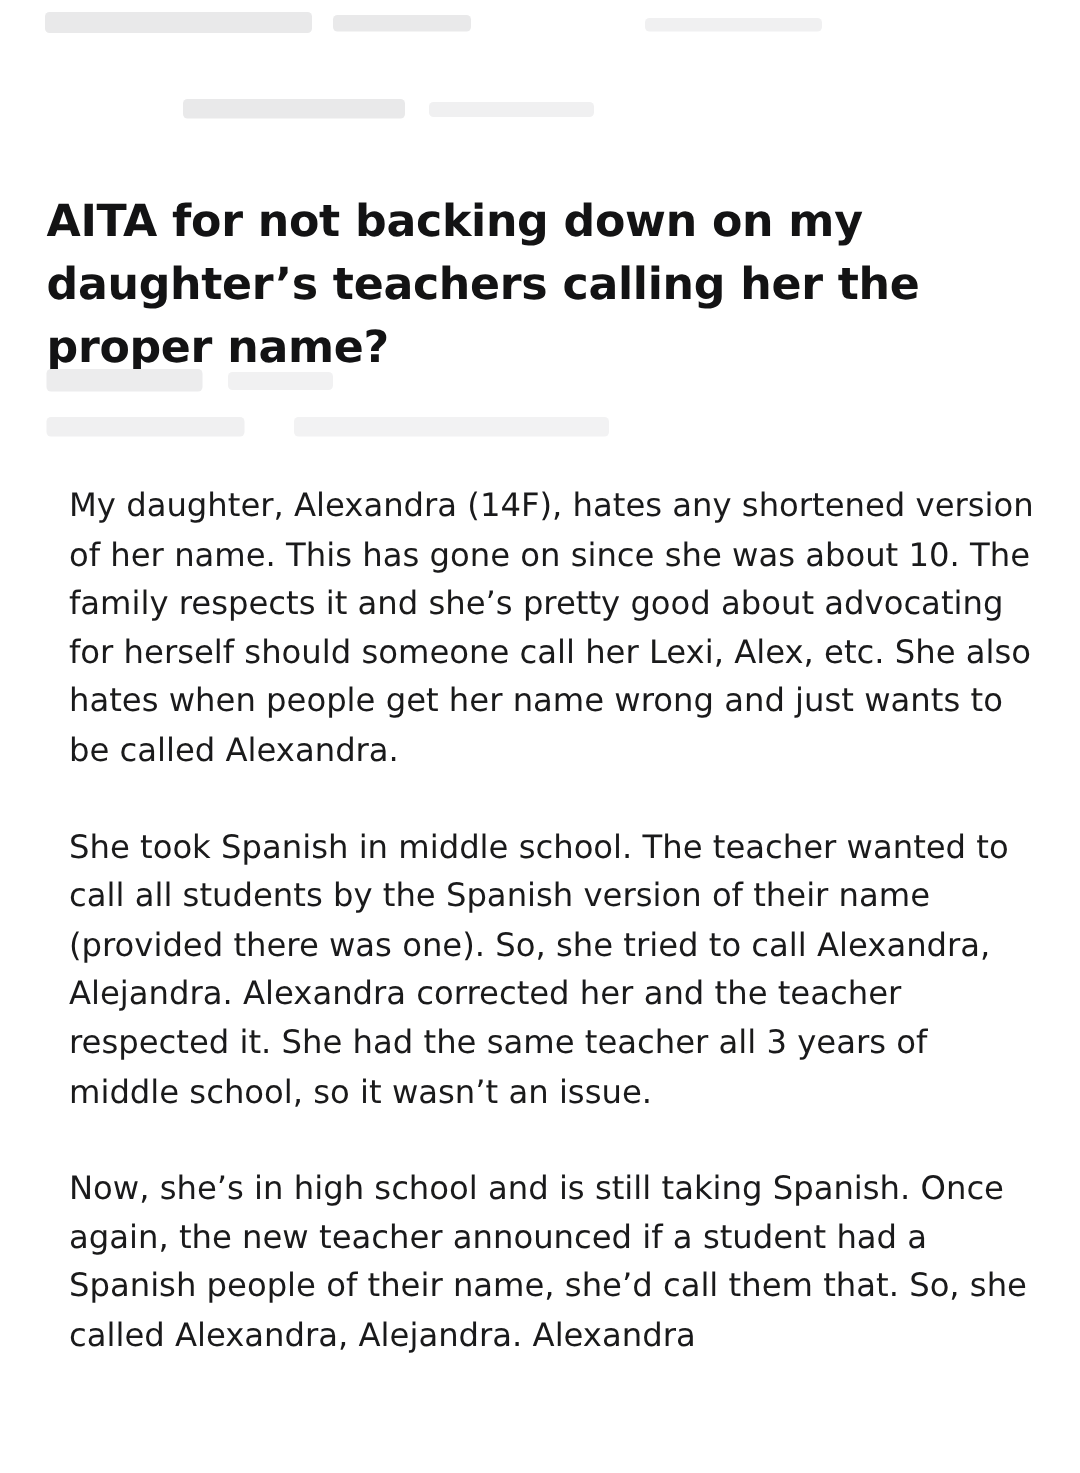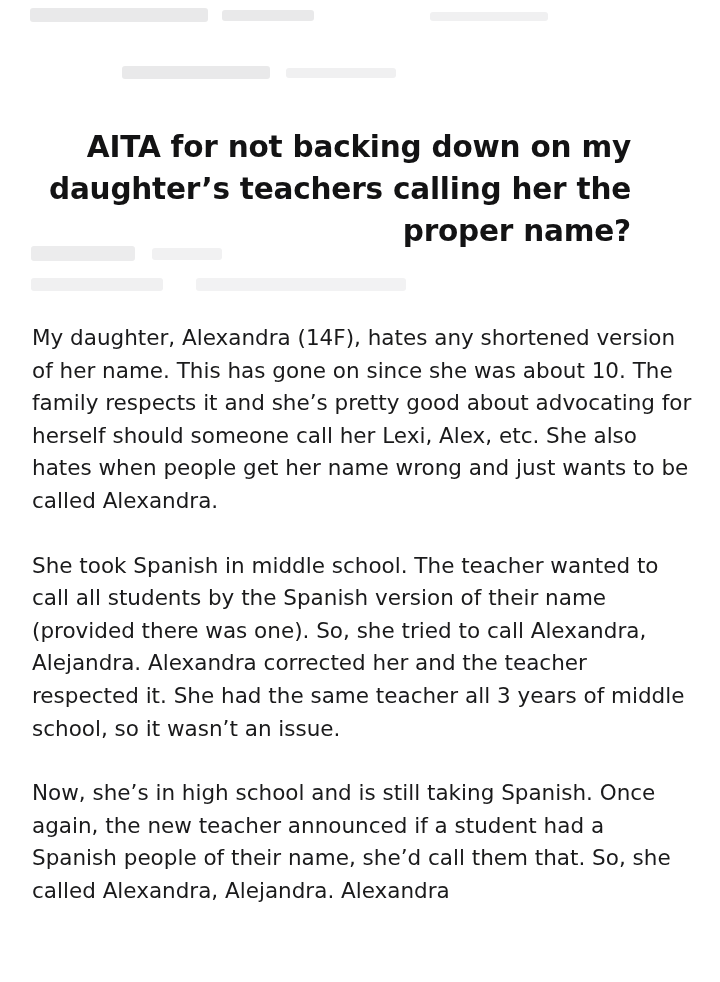--- a/index.html
+++ b/index.html
@@ -47,21 +47,20 @@
   .title {
     position: absolute;
     left: 31px;
     top: 106px;
     width: 600px;
     font-size: 29.5px;
     line-height: 42px;
     font-weight: bold;
     letter-spacing: -0.2px;
     color: #131314;
-    text-align: right;
   }
 
   
   .ghost-band2 {
     position: absolute;
     left: 0;
     top: 238px;
     width: 720px;
     height: 70px;
     overflow: hidden;
@@ -74,21 +73,21 @@
   .body-text {
     position: absolute;
     left: 31px;
     top: 322px;
     width: 662px;
     font-size: 21.5px;
     line-height: 32.6px;
     color: #1a1a1b;
   }
   .body-text p {
-    margin: 0 0 32px 1px;
+    margin: 0 0 32px 15px;
   }
   .body-text p:last-child {
     margin-bottom: 0;
   }
 </style>
 </head>
 <body>
 
 <div class="page">
 

